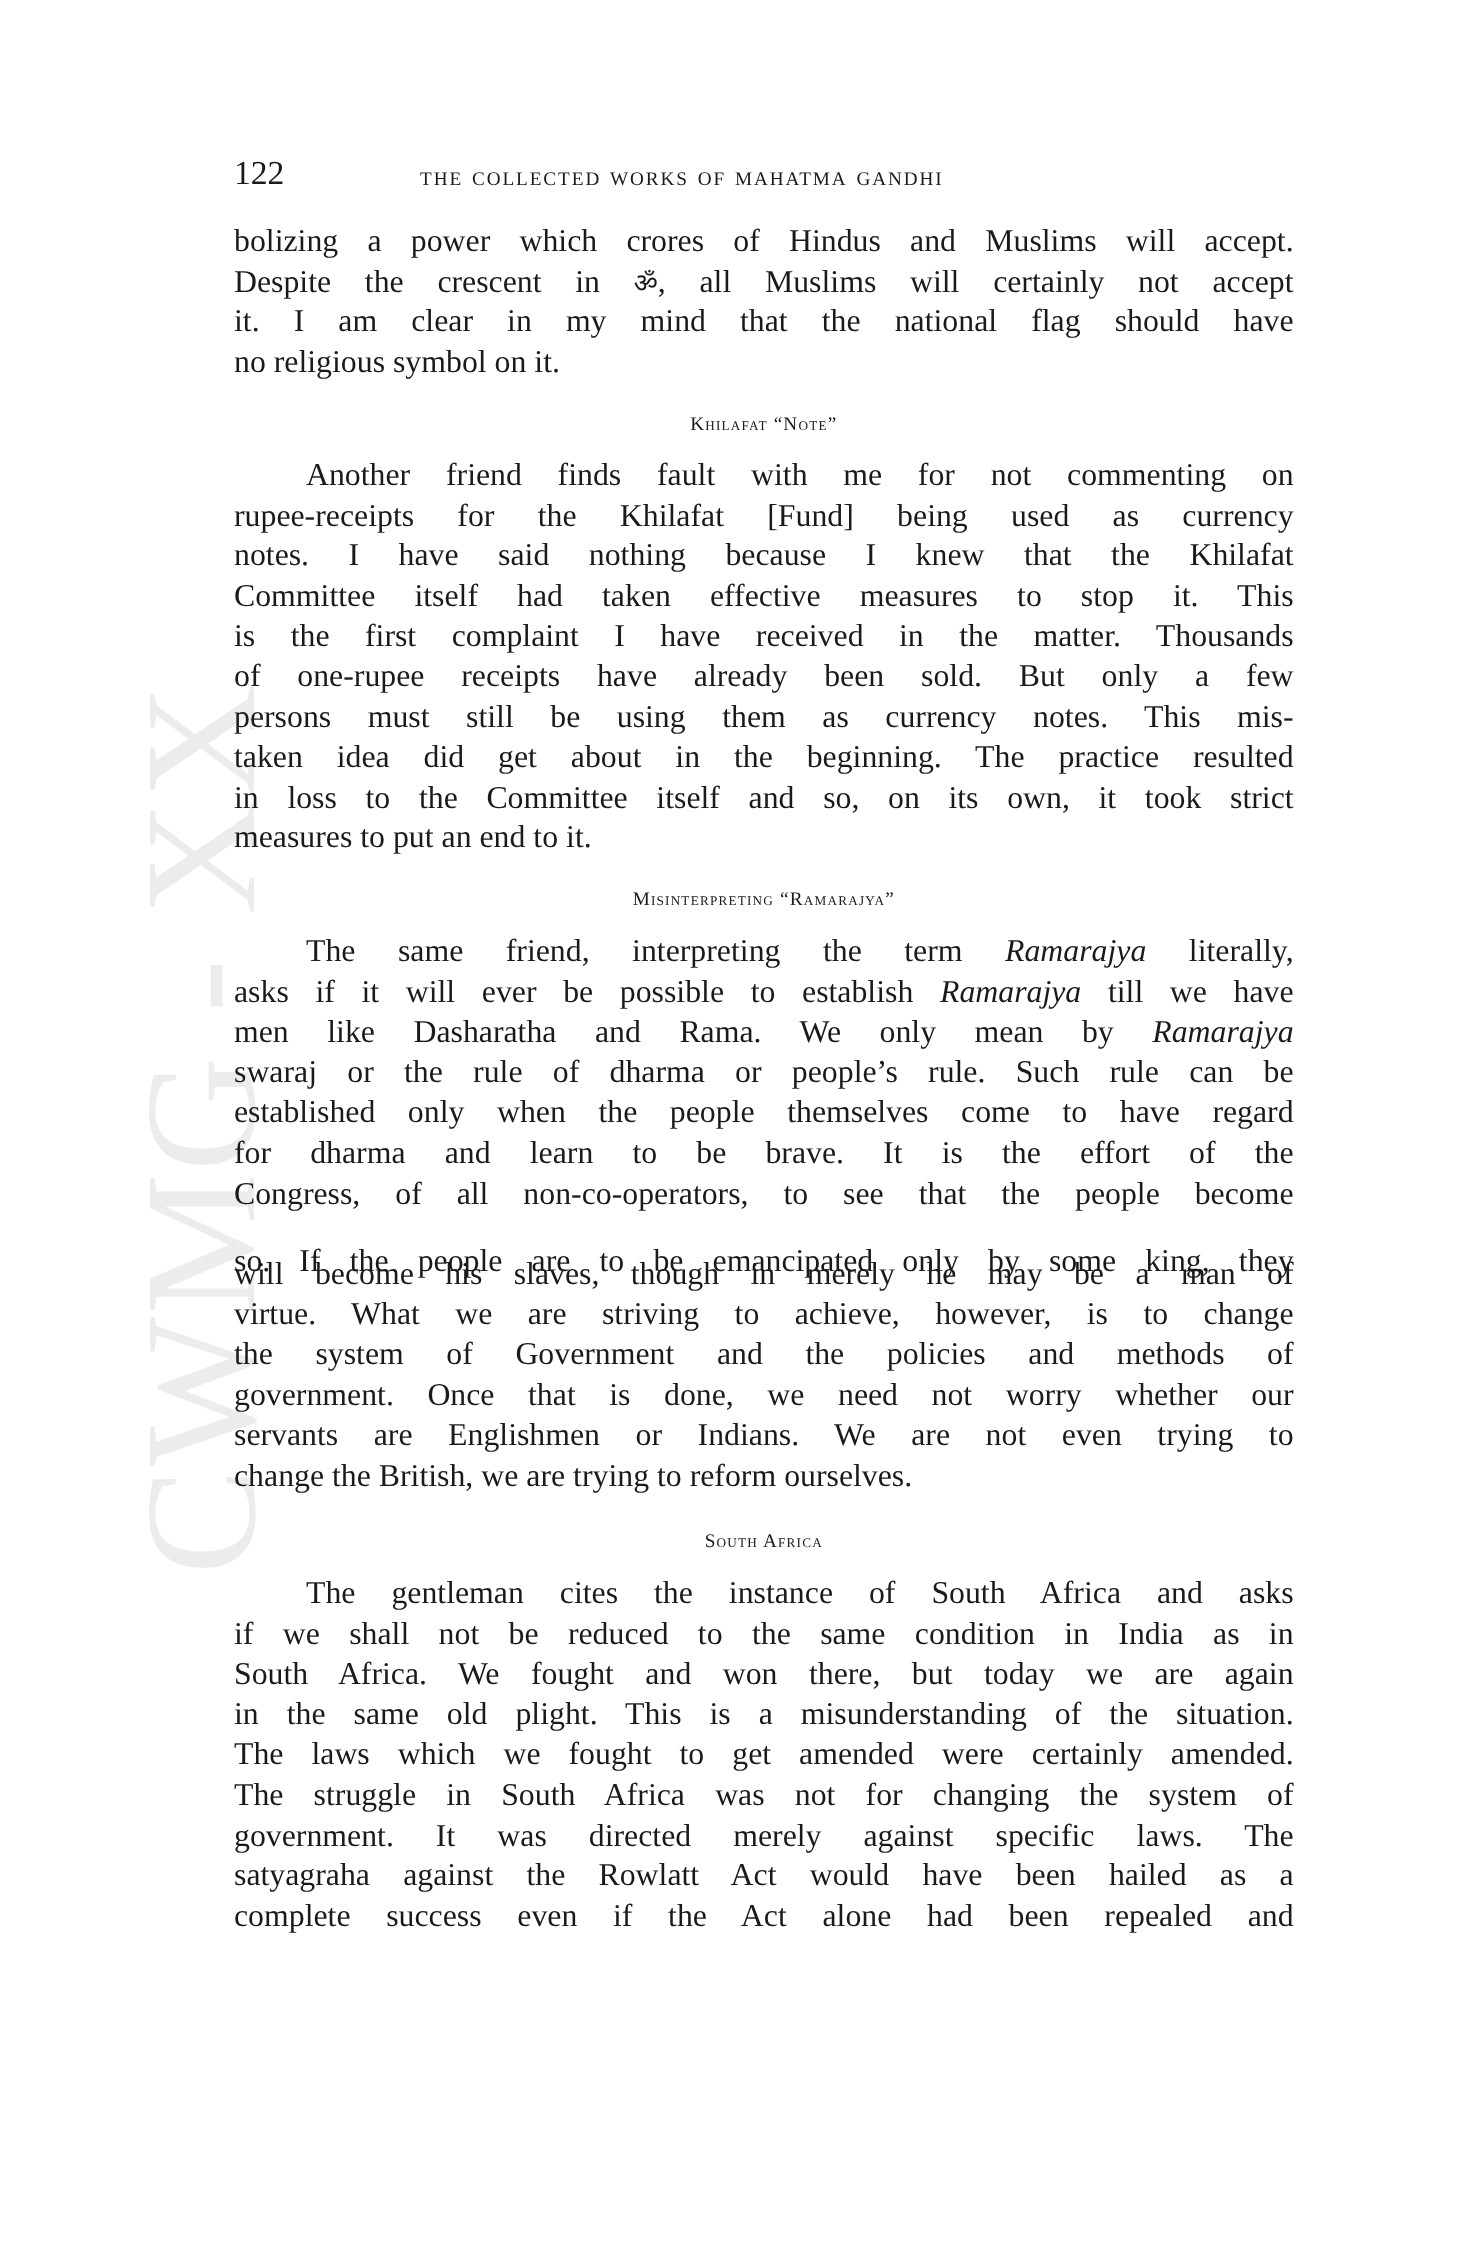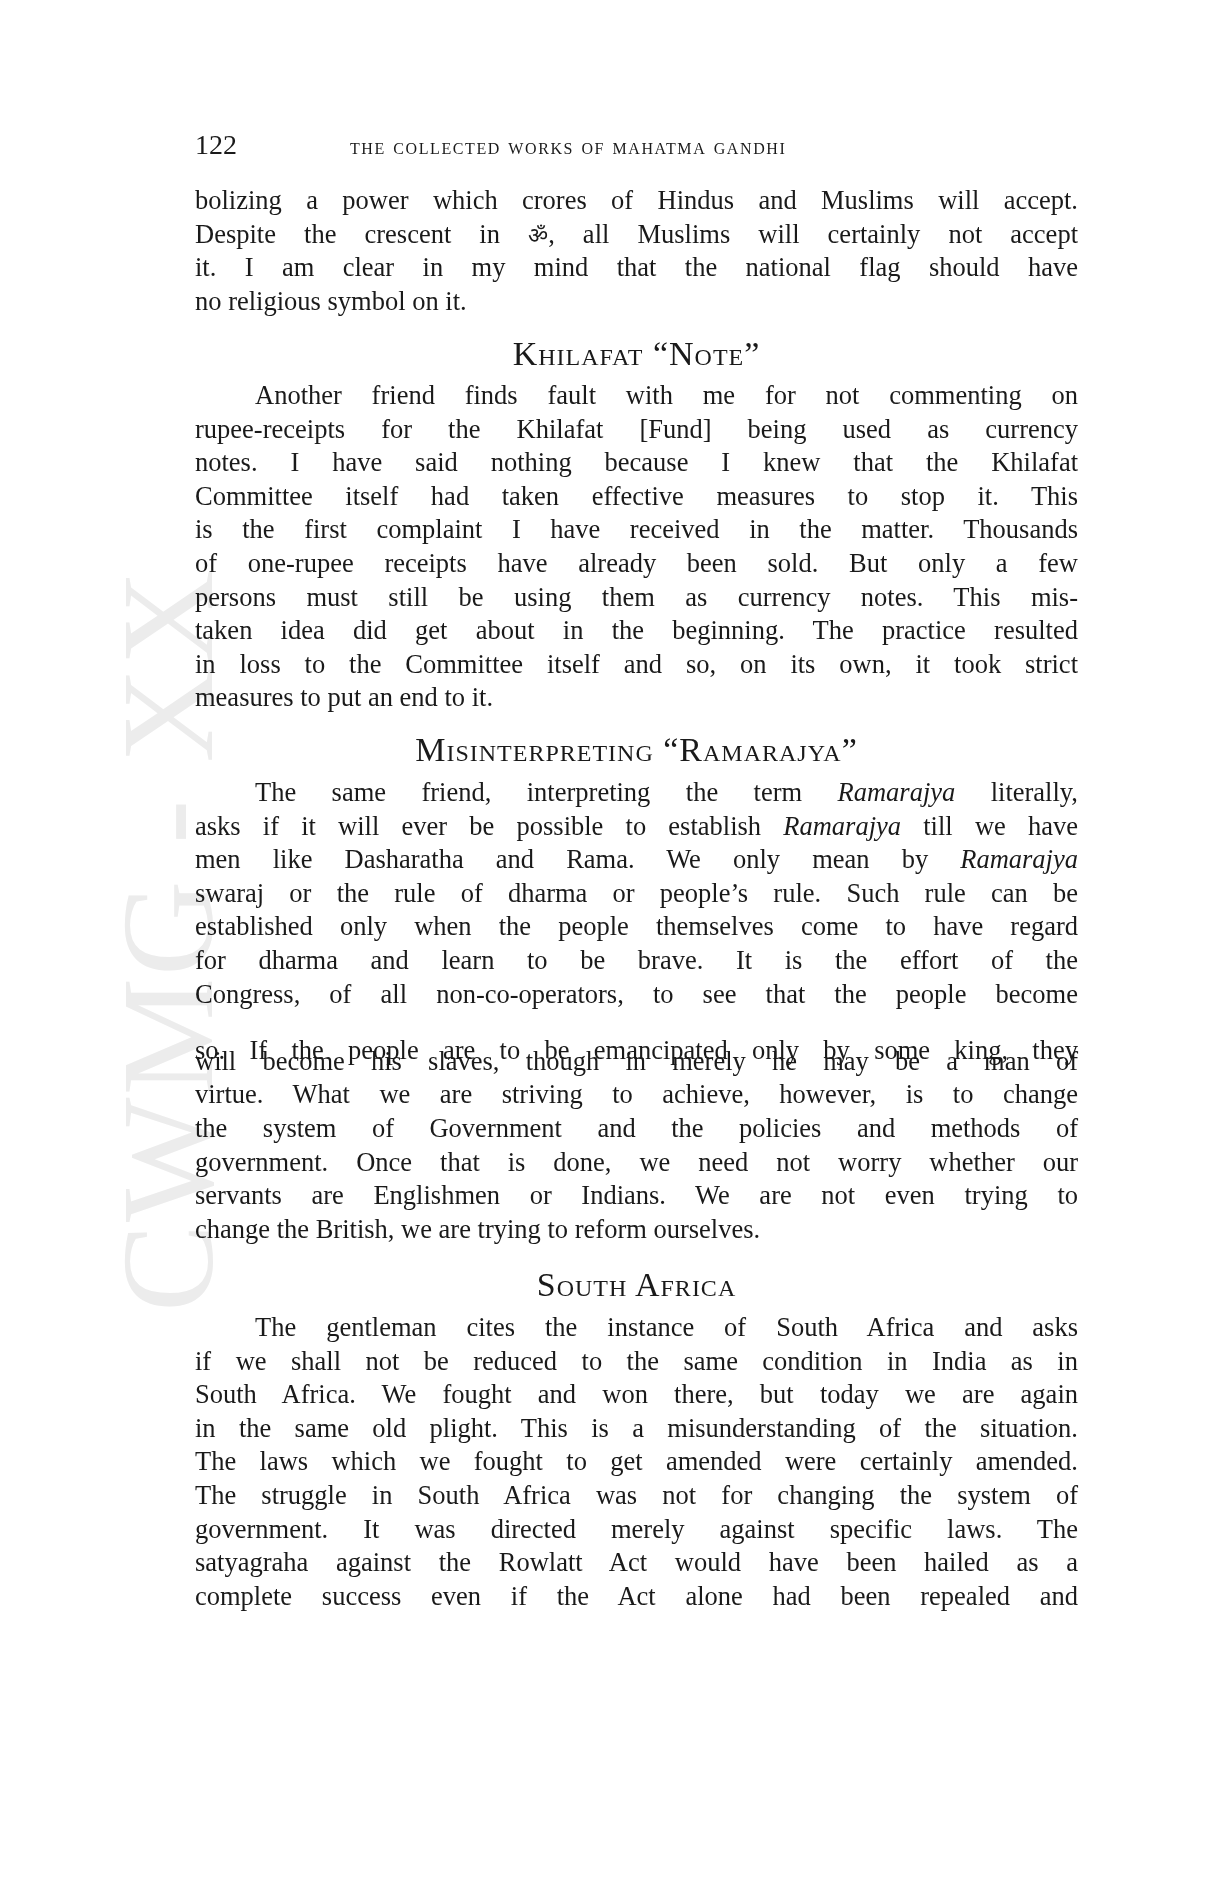--- a/index.html
+++ b/index.html
@@ -16,21 +16,21 @@
   .running-head { position: absolute; left: 195px; top: 128px; width: 883px; height: 34px; }
   .page-num { position: absolute; left: 0; top: 0; font-size: 28px; line-height: 34px; }
   .running-title { position: absolute; left: 155px; top: 2px; font-size: 23px; line-height: 34px;
                    letter-spacing: 1.6px; font-variant: small-caps; text-transform: lowercase; }
   .line { position: absolute; left: 195px; width: 883px; height: 34px;
           font-size: 26.5px; line-height: 34px; white-space: nowrap;
           text-align: justify; text-align-last: justify; }
   .line.indent { left: 255px; width: 823px; }
   .line.last { text-align-last: left; }
   .heading { position: absolute; left: 195px; width: 883px; text-align: center;
-             font-size: 34px; line-height: 34px; font-variant: small-caps; letter-spacing: 1px; }
+             font-size: 16px; line-height: 34px; font-variant: small-caps; letter-spacing: 1px; }
   .om { font-family: "DejaVu Sans", "DejaVu Serif", sans-serif; font-size: 22px; }
   em { font-style: italic; }
 </style>
 </head>
 <body>
 
 <div class="watermark">CWMG - XX</div>
 
 <div class="page">
   <div class="running-head">

